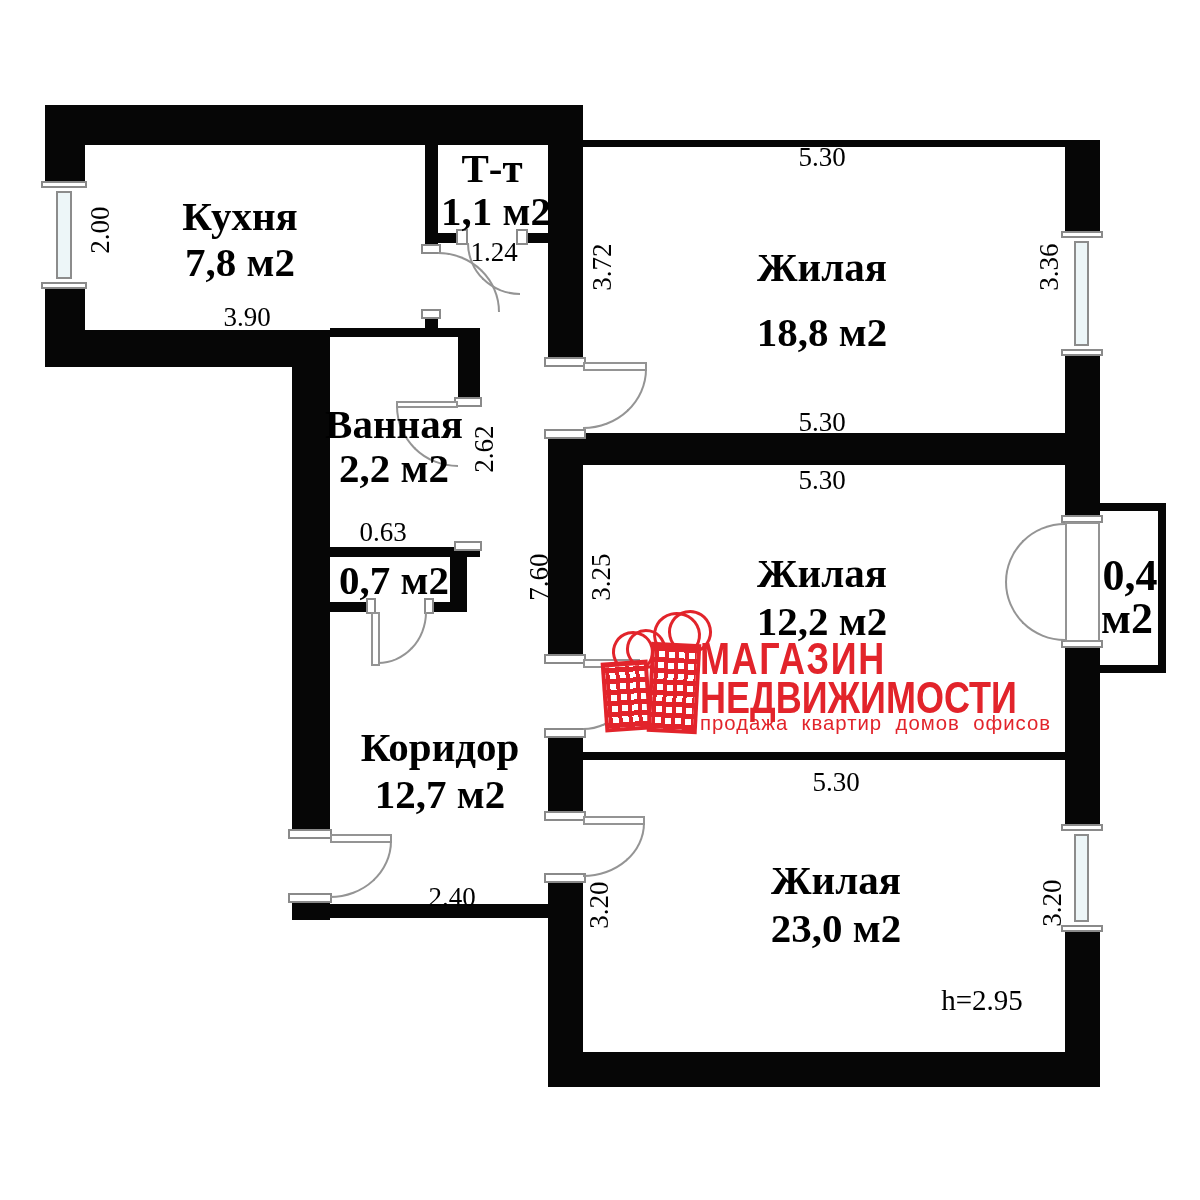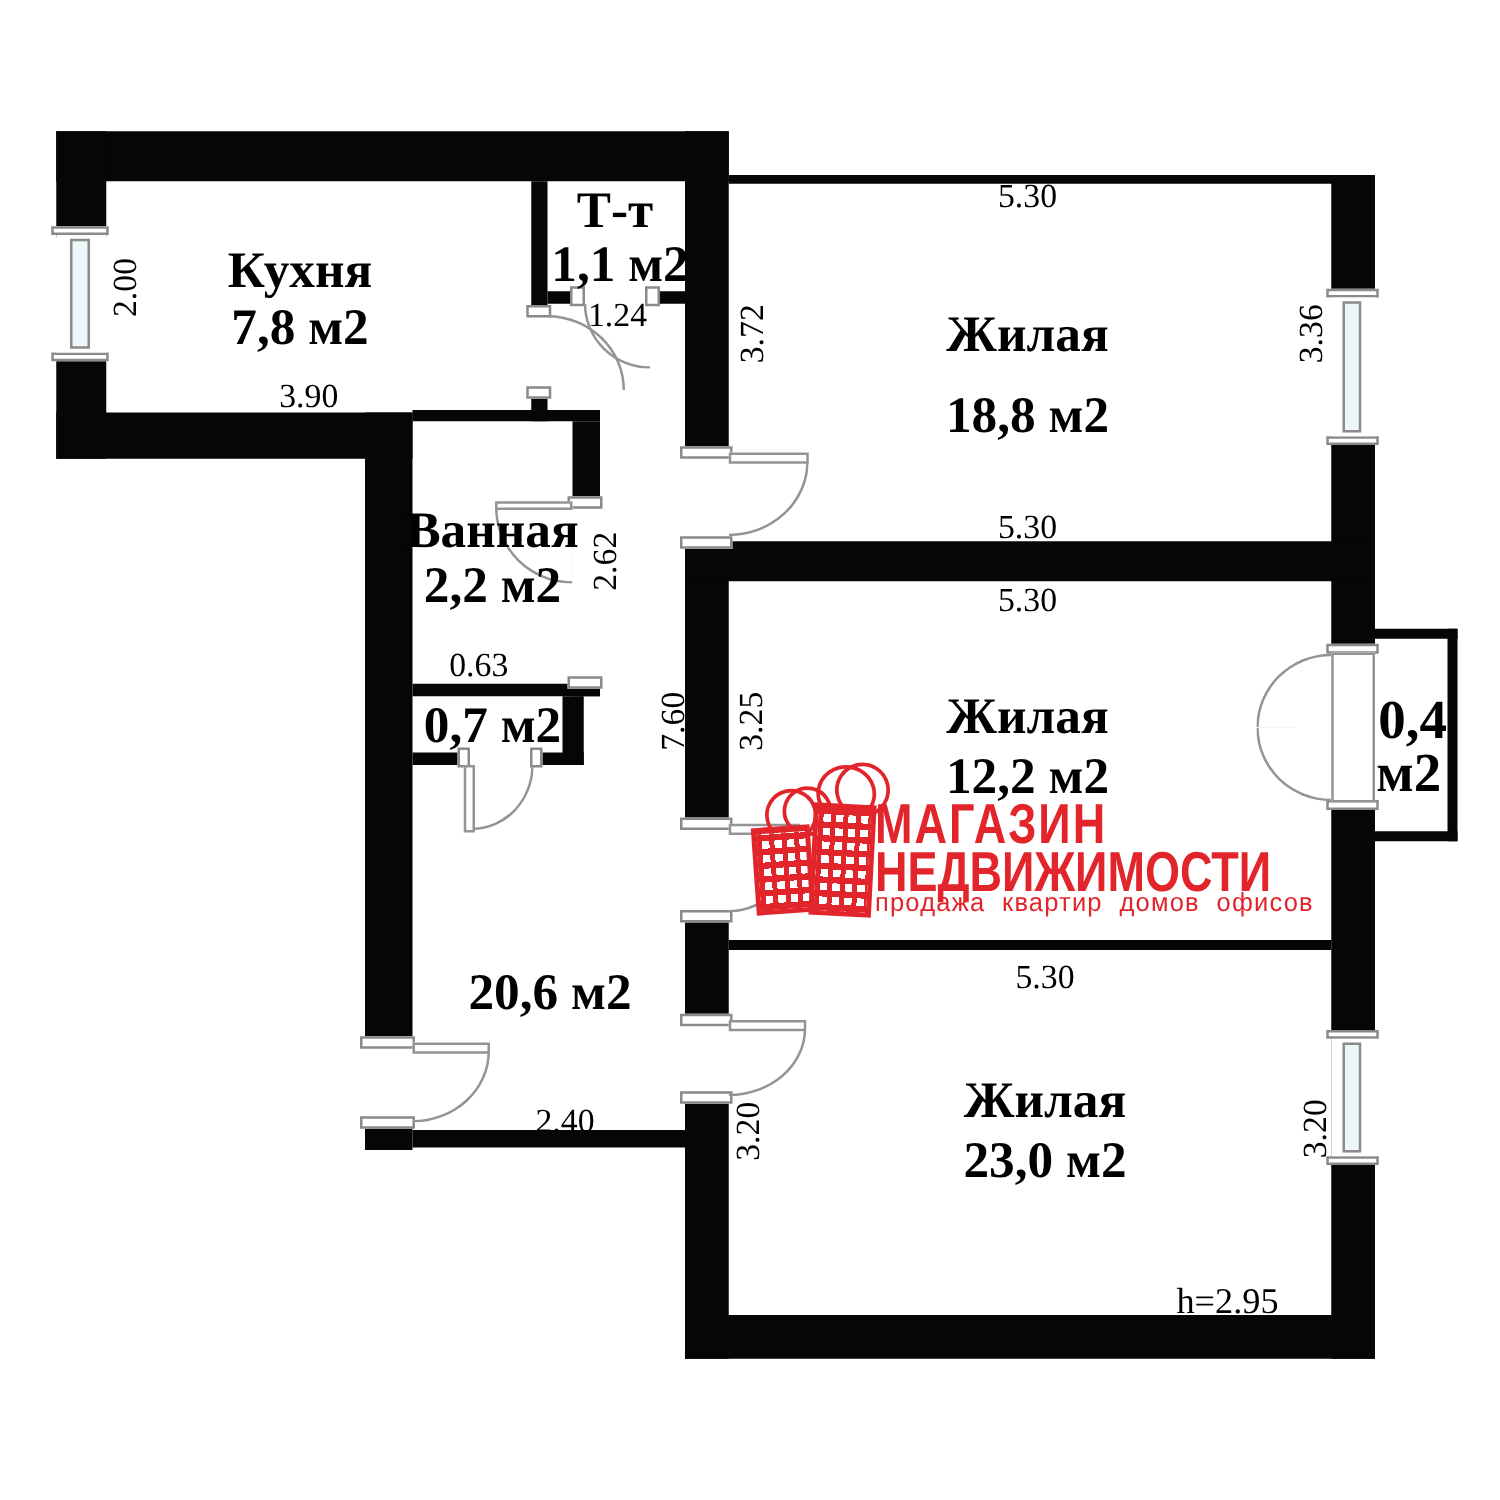--- a/index.html
+++ b/index.html
@@ -133,35 +133,36 @@
   <div class="rn" style="left:240px;top:262px">7,8 м2</div>
 
   <div class="rn" style="left:492px;top:168px">Т-т</div>
   <div class="rn" style="left:496px;top:211px">1,1 м2</div>
 
   <div class="rn" style="left:394px;top:424px">Ванная</div>
   <div class="rn" style="left:394px;top:468px">2,2 м2</div>
 
   <div class="rn" style="left:394px;top:580px">0,7 м2</div>
 
-  <div class="rn" style="left:440px;top:794px">20,6 м2</div>
+  <div class="rn" style="left:440px;top:747px">Коридор</div>
+  <div class="rn" style="left:440px;top:794px">12,7 м2</div>
 
   <div class="rn" style="left:822px;top:267px">Жилая</div>
   <div class="rn" style="left:822px;top:332px">18,8 м2</div>
 
   <div class="rn" style="left:822px;top:573px">Жилая</div>
   <div class="rn" style="left:822px;top:621px">12,2 м2</div>
 
   <div class="rn" style="left:836px;top:880px">Жилая</div>
   <div class="rn" style="left:836px;top:928px">23,0 м2</div>
 
   <div class="rn sm" style="left:1130px;top:576px">0,4</div>
   <div class="rn sm" style="left:1127px;top:619px">м2</div>
 
-  <div class="note" style="left:982px;top:1042px">h=2.95</div>
+  <div class="note" style="left:982px;top:1000px">h=2.95</div>
 
   <div class="dim v" style="left:100px;top:230px">2.00</div>
   <div class="dim" style="left:247px;top:317px">3.90</div>
   <div class="dim" style="left:494px;top:252px">1.24</div>
   <div class="dim" style="left:822px;top:157px">5.30</div>
   <div class="dim v" style="left:602px;top:267px">3.72</div>
   <div class="dim v" style="left:1049px;top:267px">3.36</div>
   <div class="dim" style="left:822px;top:422px">5.30</div>
   <div class="dim" style="left:822px;top:480px">5.30</div>
   <div class="dim v" style="left:601px;top:577px">3.25</div>

